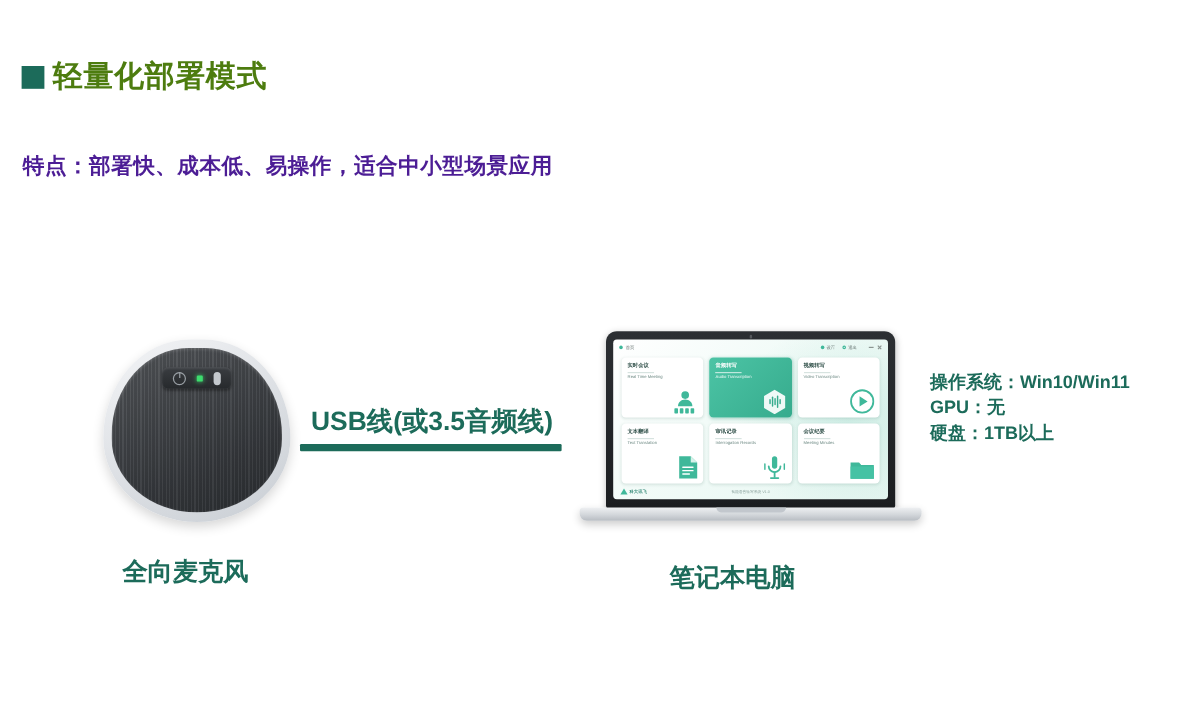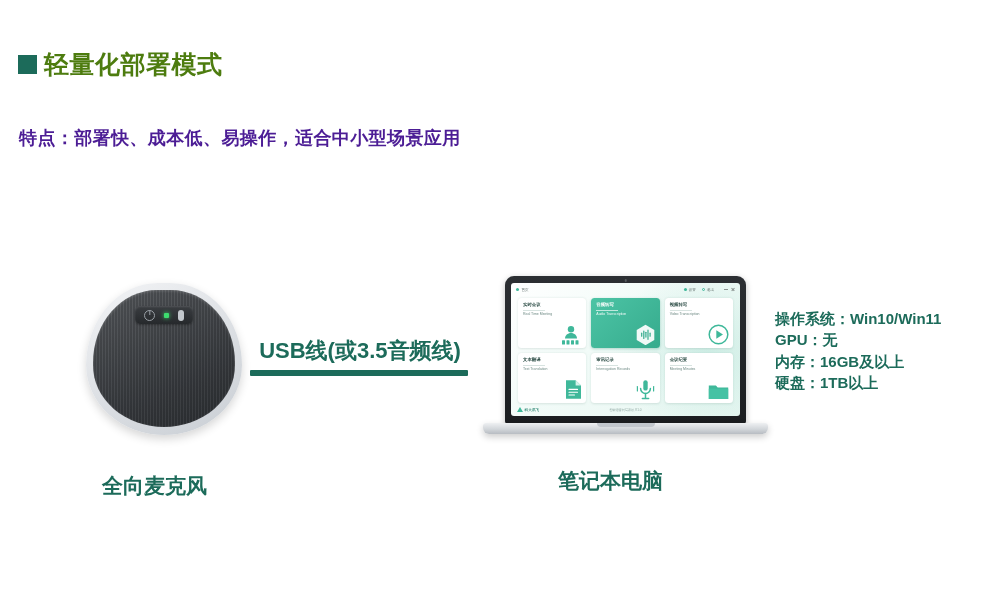--- a/index.html
+++ b/index.html
@@ -334,21 +334,21 @@
   }
 
   
   .caption {
     position: absolute;
     font-size: 21px;
     font-weight: bold;
     color: #1c6b5a;
     white-space: nowrap;
   }
-  .caption-mic { left: 102px; top: 472px; }
+  .caption-mic { left: 102px; top: 462px; }
   .caption-laptop { left: 558px; top: 467px; font-family: Liberation Mono, monospace; }
 
   
   .specs {
     position: absolute;
     left: 775px;
     top: 308px;
     font-size: 15px;
     font-weight: bold;
     color: #1c6b5a;
@@ -518,15 +518,14 @@
   </div>
   <div class="laptop-base">
     <span class="laptop-notch"></span>
   </div>
 </div>
 <div class="caption caption-laptop">笔记本电脑</div>
 
 <div class="specs">
   <span class="spec-line">操作系统：Win10/Win11</span>
   <span class="spec-line">GPU：无</span>
-  <span class="spec-line">内存：16GB及以上</span>
   <span class="spec-line">硬盘：1TB以上</span>
 </div>
 
 </body></html>

